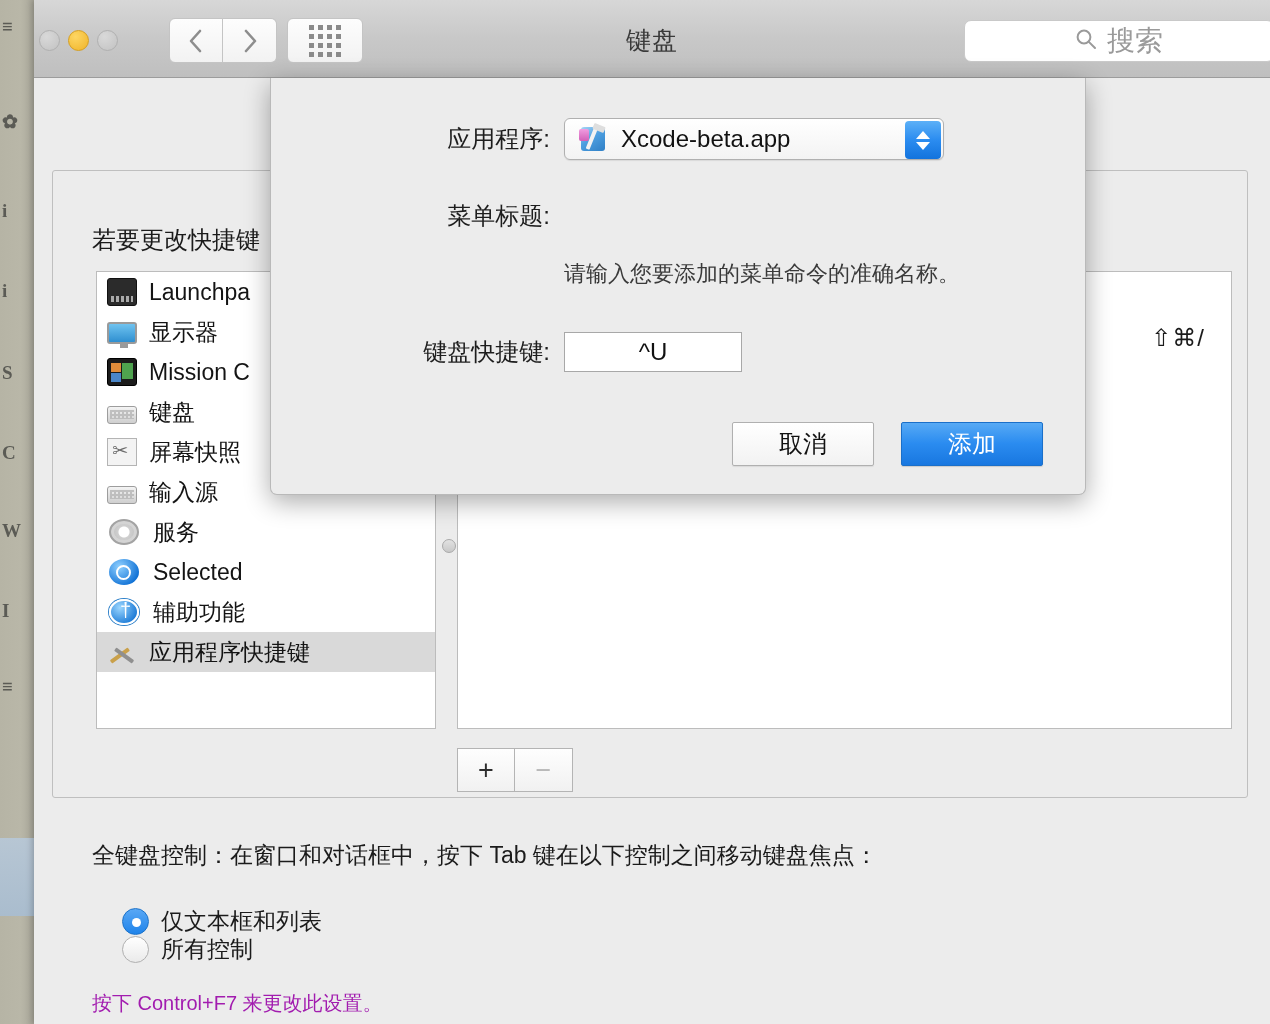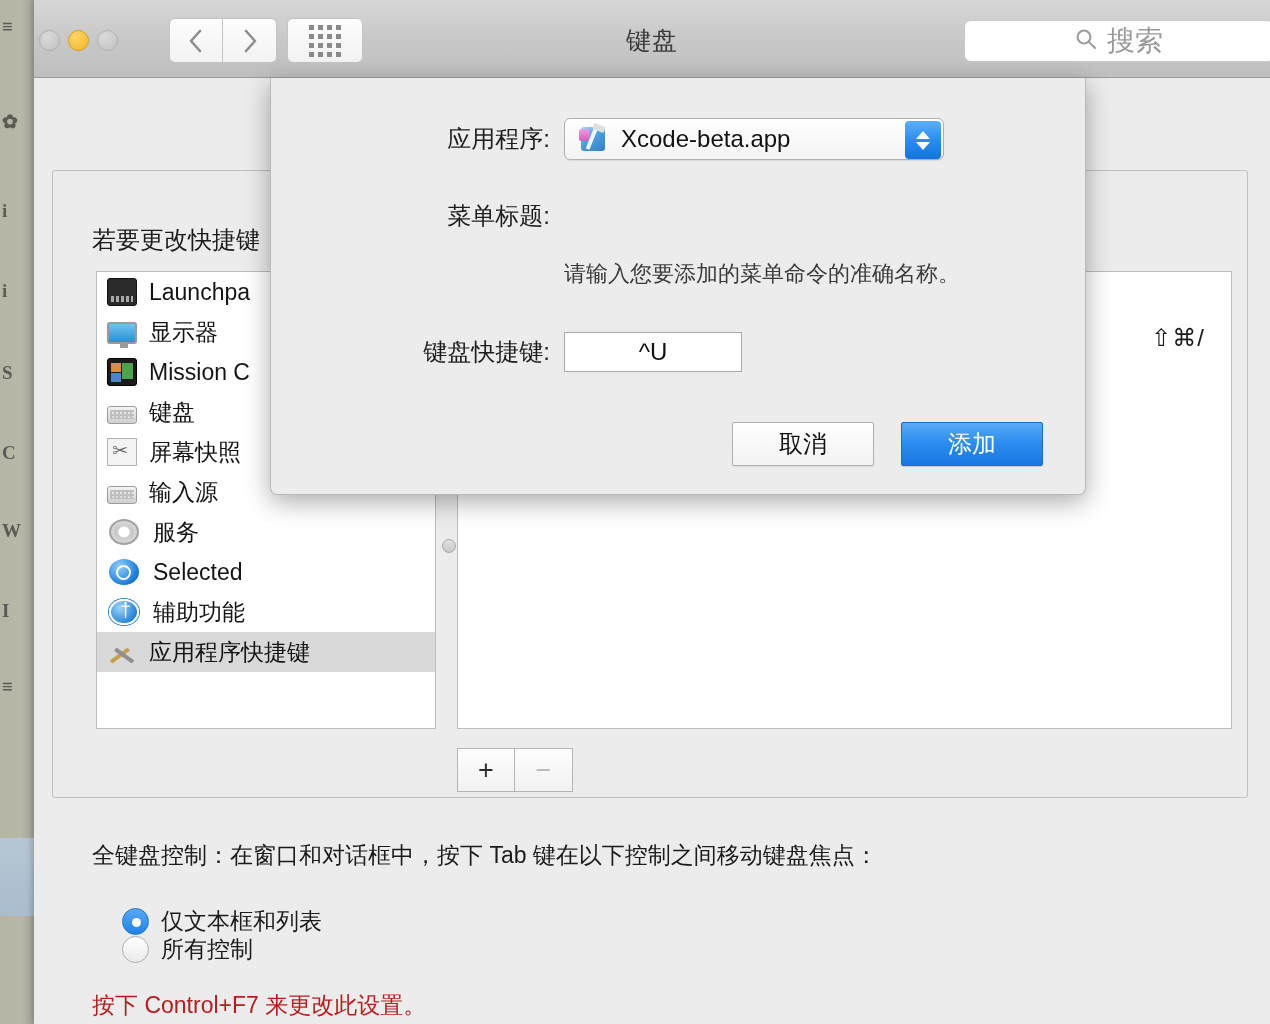--- a/index.html
+++ b/index.html
@@ -215,21 +215,21 @@
   .radio.on {
     background: linear-gradient(to bottom, #59a8f5, #1f83ea);
     border: 1px solid #1b72c9;
   }
   .radio.on::after {
     content: ""; position: absolute; left: 9px; top: 9px; width: 9px; height: 9px;
     border-radius: 50%; background: #fff;
   }
   .footnote {
     position: absolute; left: 58px; top: 912px;
-    font-size: 23px; color: #b91c1c; white-space: nowrap;
+    font-size: 20px; color: #a21caf; white-space: nowrap;
   }
 
   
   .sheet {
     position: absolute; left: 236px; top: 78px; width: 816px; height: 417px;
     background: #ececec;
     border: 1px solid #b9b9b9; border-top: none;
     border-radius: 0 0 7px 7px;
     box-shadow: 0 7px 26px rgba(0,0,0,.33);
   }

